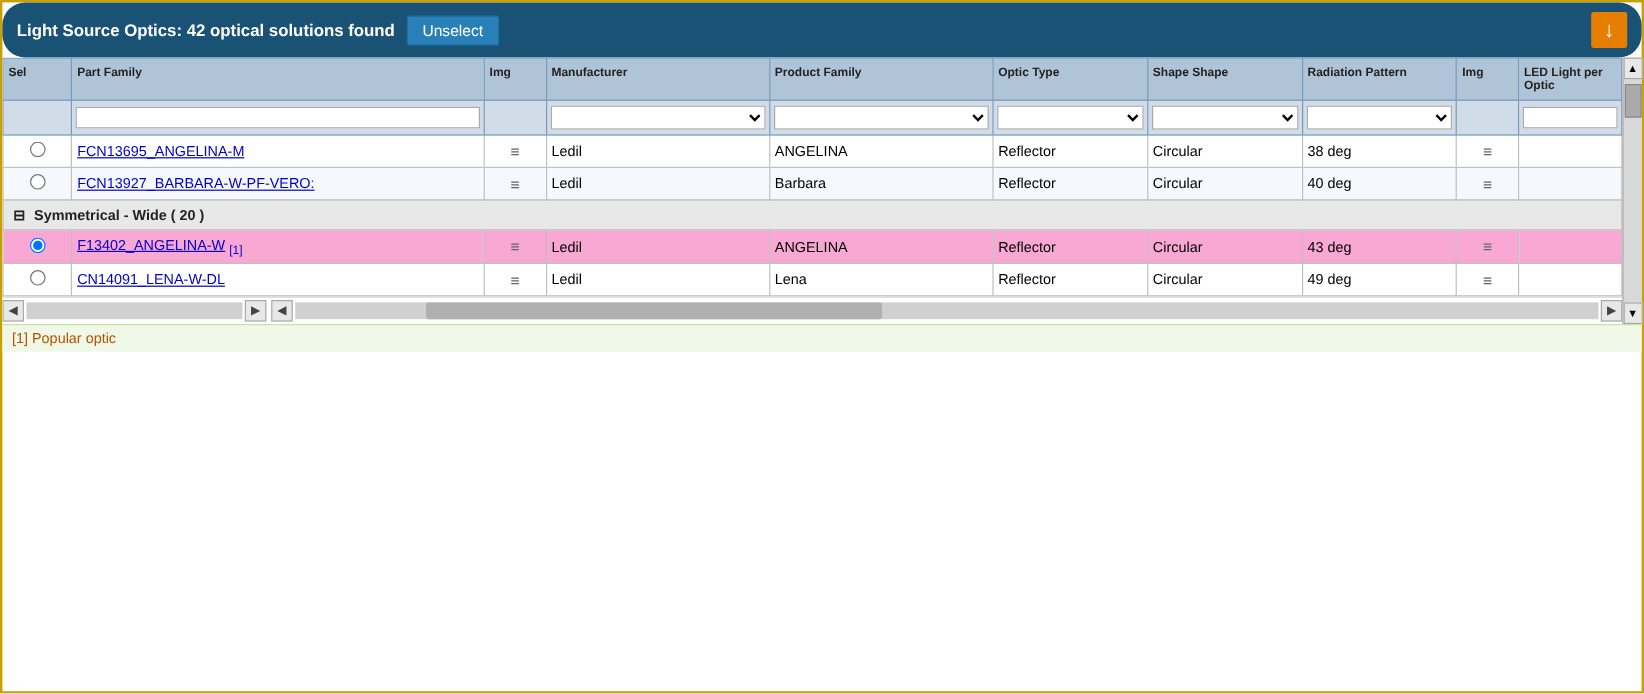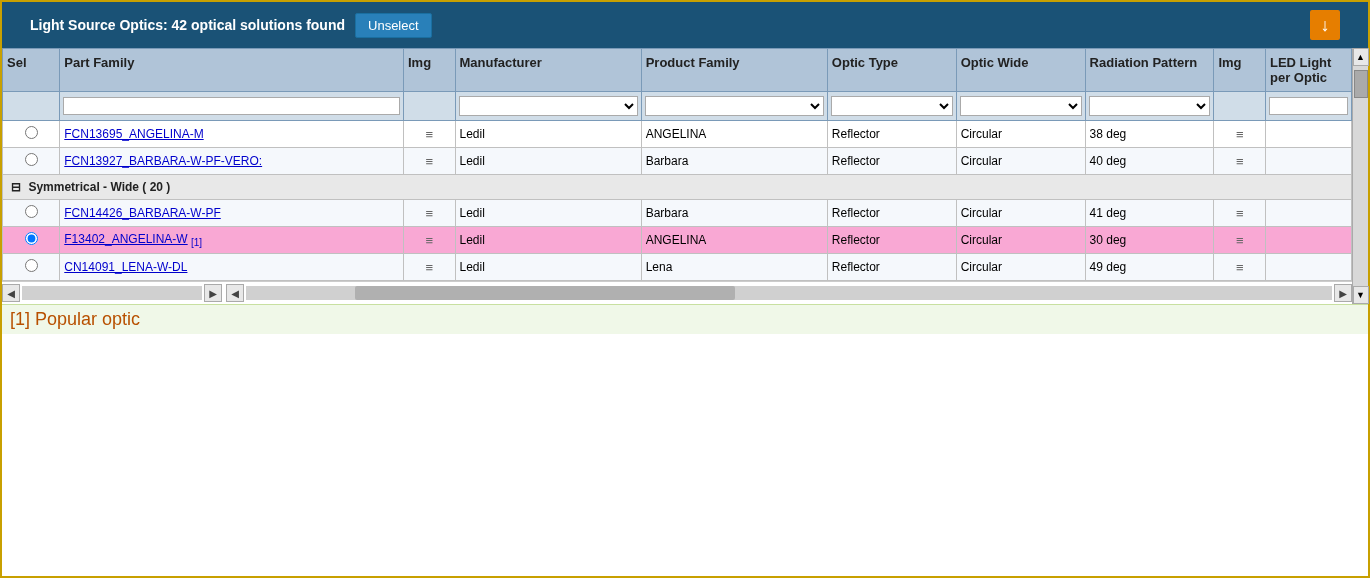--- a/index.html
+++ b/index.html
@@ -10,24 +10,25 @@
     }
     .outer-container {
       border: 2px solid #c8a000;
       background: #fff;
       width: 1370px;
       min-height: 578px;
     }
     .header-bar {
       background: #1a5276;
       color: #fff;
-      padding: 8px 28px;
+      padding: 8px 12px;
       display: flex;
       align-items: center;
       justify-content: space-between;
+      border-radius: 19px;
     }
     .header-bar-left {
       display: flex;
       align-items: center;
       gap: 10px;
     }
     .header-title {
       font-weight: bold;
       font-size: 14px;
       color: #fff;
@@ -69,21 +70,21 @@
     .col-radpat { width: 90px; }
     .col-img2 { width: 36px; }
     .col-ledcount { width: 60px; }
 
     thead tr.col-header th {
       background: #b0c4d8;
       border: 1px solid #7a9ab8;
       padding: 6px 4px;
       text-align: left;
       font-weight: bold;
-      font-size: 13px;
+      font-size: 10px;
       vertical-align: top;
       color: #222;
     }
     thead tr.filter-row td {
       background: #d0dde8;
       border: 1px solid #7a9ab8;
       padding: 4px 3px;
     }
     .filter-row input[type="text"] {
       width: 100%;
@@ -156,21 +157,21 @@
       cursor: pointer;
       font-size: 10px;
       color: #444;
       flex-shrink: 0;
     }
     .footnote-bar {
       background: #f0f8e8;
       border-top: 1px solid #c8e0a0;
       padding: 4px 8px;
       color: #b85000;
-      font-size: 18px;
+      font-size: 12px;
     }
     
     .vert-scroll {
       width: 16px;
       background: #d8d8d8;
       border-left: 1px solid #aaa;
       display: flex;
       flex-direction: column;
     }
     .vert-scroll-arrow-up {
@@ -240,21 +241,21 @@
           <col class="col-ledcount">
         </colgroup>
         <thead>
           <tr class="col-header col-header-row">
             <th>Sel</th>
             <th>Part Family</th>
             <th>Img</th>
             <th>Manufacturer</th>
             <th>Product Family</th>
             <th>Optic Type</th>
-            <th>Optic Wide</th>
+            <th>Shape Shape</th>
             <th>Radiation Pattern</th>
             <th>Img</th>
             <th>LED Light per Optic</th>
           </tr>
           <tr class="filter-row">
             <td></td>
             <td>
               <input type="text" placeholder="" style="">
             </td>
             <td></td>
@@ -317,45 +318,33 @@
             <td></td>
           </tr>
 
           <tr class="group-header">
             <td colspan="10" class="group-header-cell">
               <span class="collapse-icon">⊟</span>
               <span>Symmetrical - Wide ( 20 )</span>
             </td>
           </tr>
 
-          <tr>
-            <td class="radio-cell"><input type="radio" name="row-select" style=""></td>
-            <td><span class="part-link">FCN14426_BARBARA-W-PF</span></td>
-            <td class="radio-cell"><span class="grid-icon">≡</span></td>
-            <td>Ledil</td>
-            <td>Barbara</td>
-            <td>Reflector</td>
-            <td>Circular</td>
-            <td>41 deg</td>
-            <td class="radio-cell"><span class="grid-icon">≡</span></td>
-            <td></td>
-          </tr>
 
           <tr style="background:#f9a8d4;">
             <td class="radio-cell"><input type="radio" name="row-select" checked="" style=""></td>
             <td>
               <span class="part-link">F13402_ANGELINA-W</span>
               <sub style="color:#0000cc; font-size:10px;">[1]</sub>
             </td>
             <td class="radio-cell"><span class="grid-icon">≡</span></td>
             <td>Ledil</td>
             <td>ANGELINA</td>
             <td>Reflector</td>
             <td>Circular</td>
-            <td>30 deg</td>
+            <td>43 deg</td>
             <td class="radio-cell"><span class="grid-icon">≡</span></td>
             <td></td>
           </tr>
 
           <tr>
             <td class="radio-cell"><input type="radio" name="row-select" style=""></td>
             <td><span class="part-link">CN14091_LENA-W-DL</span></td>
             <td class="radio-cell"><span class="grid-icon">≡</span></td>
             <td>Ledil</td>
             <td>Lena</td>

